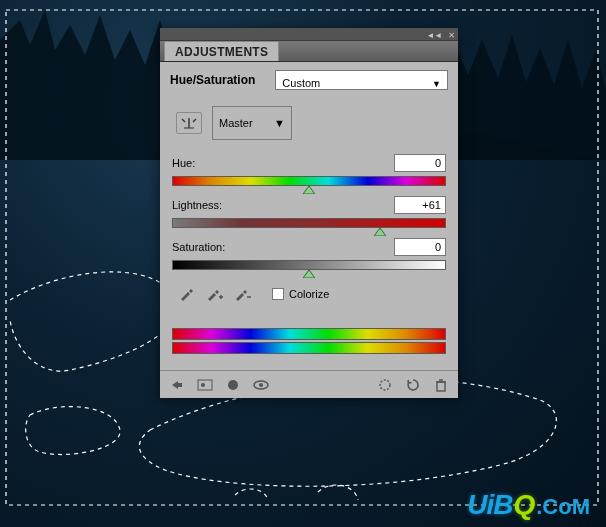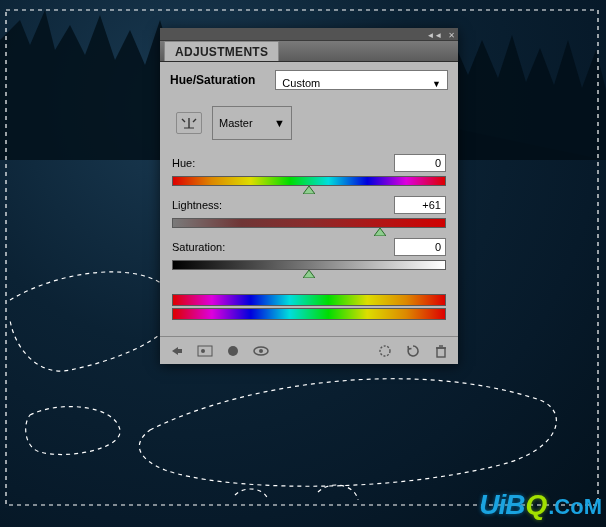--- a/index.html
+++ b/index.html
@@ -43,21 +43,21 @@
     .chk { display:flex; align-items:center; gap:5px; margin-left:12px; font-size:11px; }
     .chk .box { width:12px; height:12px; background:#fff; border:1px solid #777; }
 
     .range-bars { margin:24px 2px 10px; }
     .rb { height:12px; border:1px solid #5a5a5a; background:linear-gradient(90deg,#d00,#d0d,#00d,#0dd,#0d0,#dd0,#d80,#d00); margin-bottom:2px; }
 
     .footer { height:28px; background:#b9b9b9; border-top:1px solid #888; display:flex; align-items:center; justify-content:space-between; padding:0 8px; }
     .footer .grp { display:flex; gap:10px; align-items:center; }
     .fico { width:18px; height:18px; display:flex; align-items:center; justify-content:center; color:#444; }
 
-    .watermark { position:absolute; right:4px; bottom:6px; display:flex; align-items:baseline; gap:1px; font-weight:bold; }
+    .watermark { position:absolute; right:16px; bottom:6px; display:flex; align-items:baseline; gap:1px; font-weight:bold; }
     .watermark .u { color:#1aa3e0; font-size:28px; text-shadow:0 0 4px rgba(0,150,220,.6); font-style:italic; letter-spacing:-1px;}
     .watermark .c { color:#a2e000; font-size:28px; text-shadow:0 0 4px rgba(140,220,0,.5); font-style:italic;}
     .watermark .m { color:#1aa3e0; font-size:22px; }
   </style>
 </head>
 <body>
 
 <div class="bg-layer"></div>
 <div class="trees">
   <svg viewBox="0 0 606 160" preserveAspectRatio="none">
@@ -144,20 +144,43 @@
       </div>
       <div class="track t-lig">
         <div class="thumb" style="left:50%">
             <svg width="12" height="8">
               <polygon points="6,0 12,8 0,8" fill="#8fce8f" stroke="#2a6b2a"></polygon>
             </svg>
           </div>
       </div>
     </div>
 
+    <div class="row-tools">
+      <div class="eyedrop">
+          <svg width="16" height="16">
+            <path d="M3 13 L10 6 L12 8 L5 15 Z M11 5 L13 3 L15 5 L13 7 Z" fill="#555"></path>
+          </svg>
+        </div>
+      <div class="eyedrop">
+          <svg width="18" height="16">
+            <path d="M3 13 L9 7 L11 9 L5 15 Z M10 6 L12 4 L14 6 L12 8 Z" fill="#555"></path>
+            <path d="M14 11 h4 M16 9 v4" stroke="#555" stroke-width="1.5"></path>
+          </svg>
+        </div>
+      <div class="eyedrop">
+          <svg width="18" height="16">
+            <path d="M3 13 L9 7 L11 9 L5 15 Z M10 6 L12 4 L14 6 L12 8 Z" fill="#555"></path>
+            <path d="M14 11 h4" stroke="#555" stroke-width="1.5"></path>
+          </svg>
+        </div>
+      <label class="chk">
+        <span class="box"></span>
+        <span>Colorize</span>
+      </label>
+    </div>
 
     <div class="range-bars">
       <div class="rb"></div>
       <div class="rb"></div>
     </div>
   </div>
 
   <div class="footer">
     <div class="grp">
       <span class="fico">

